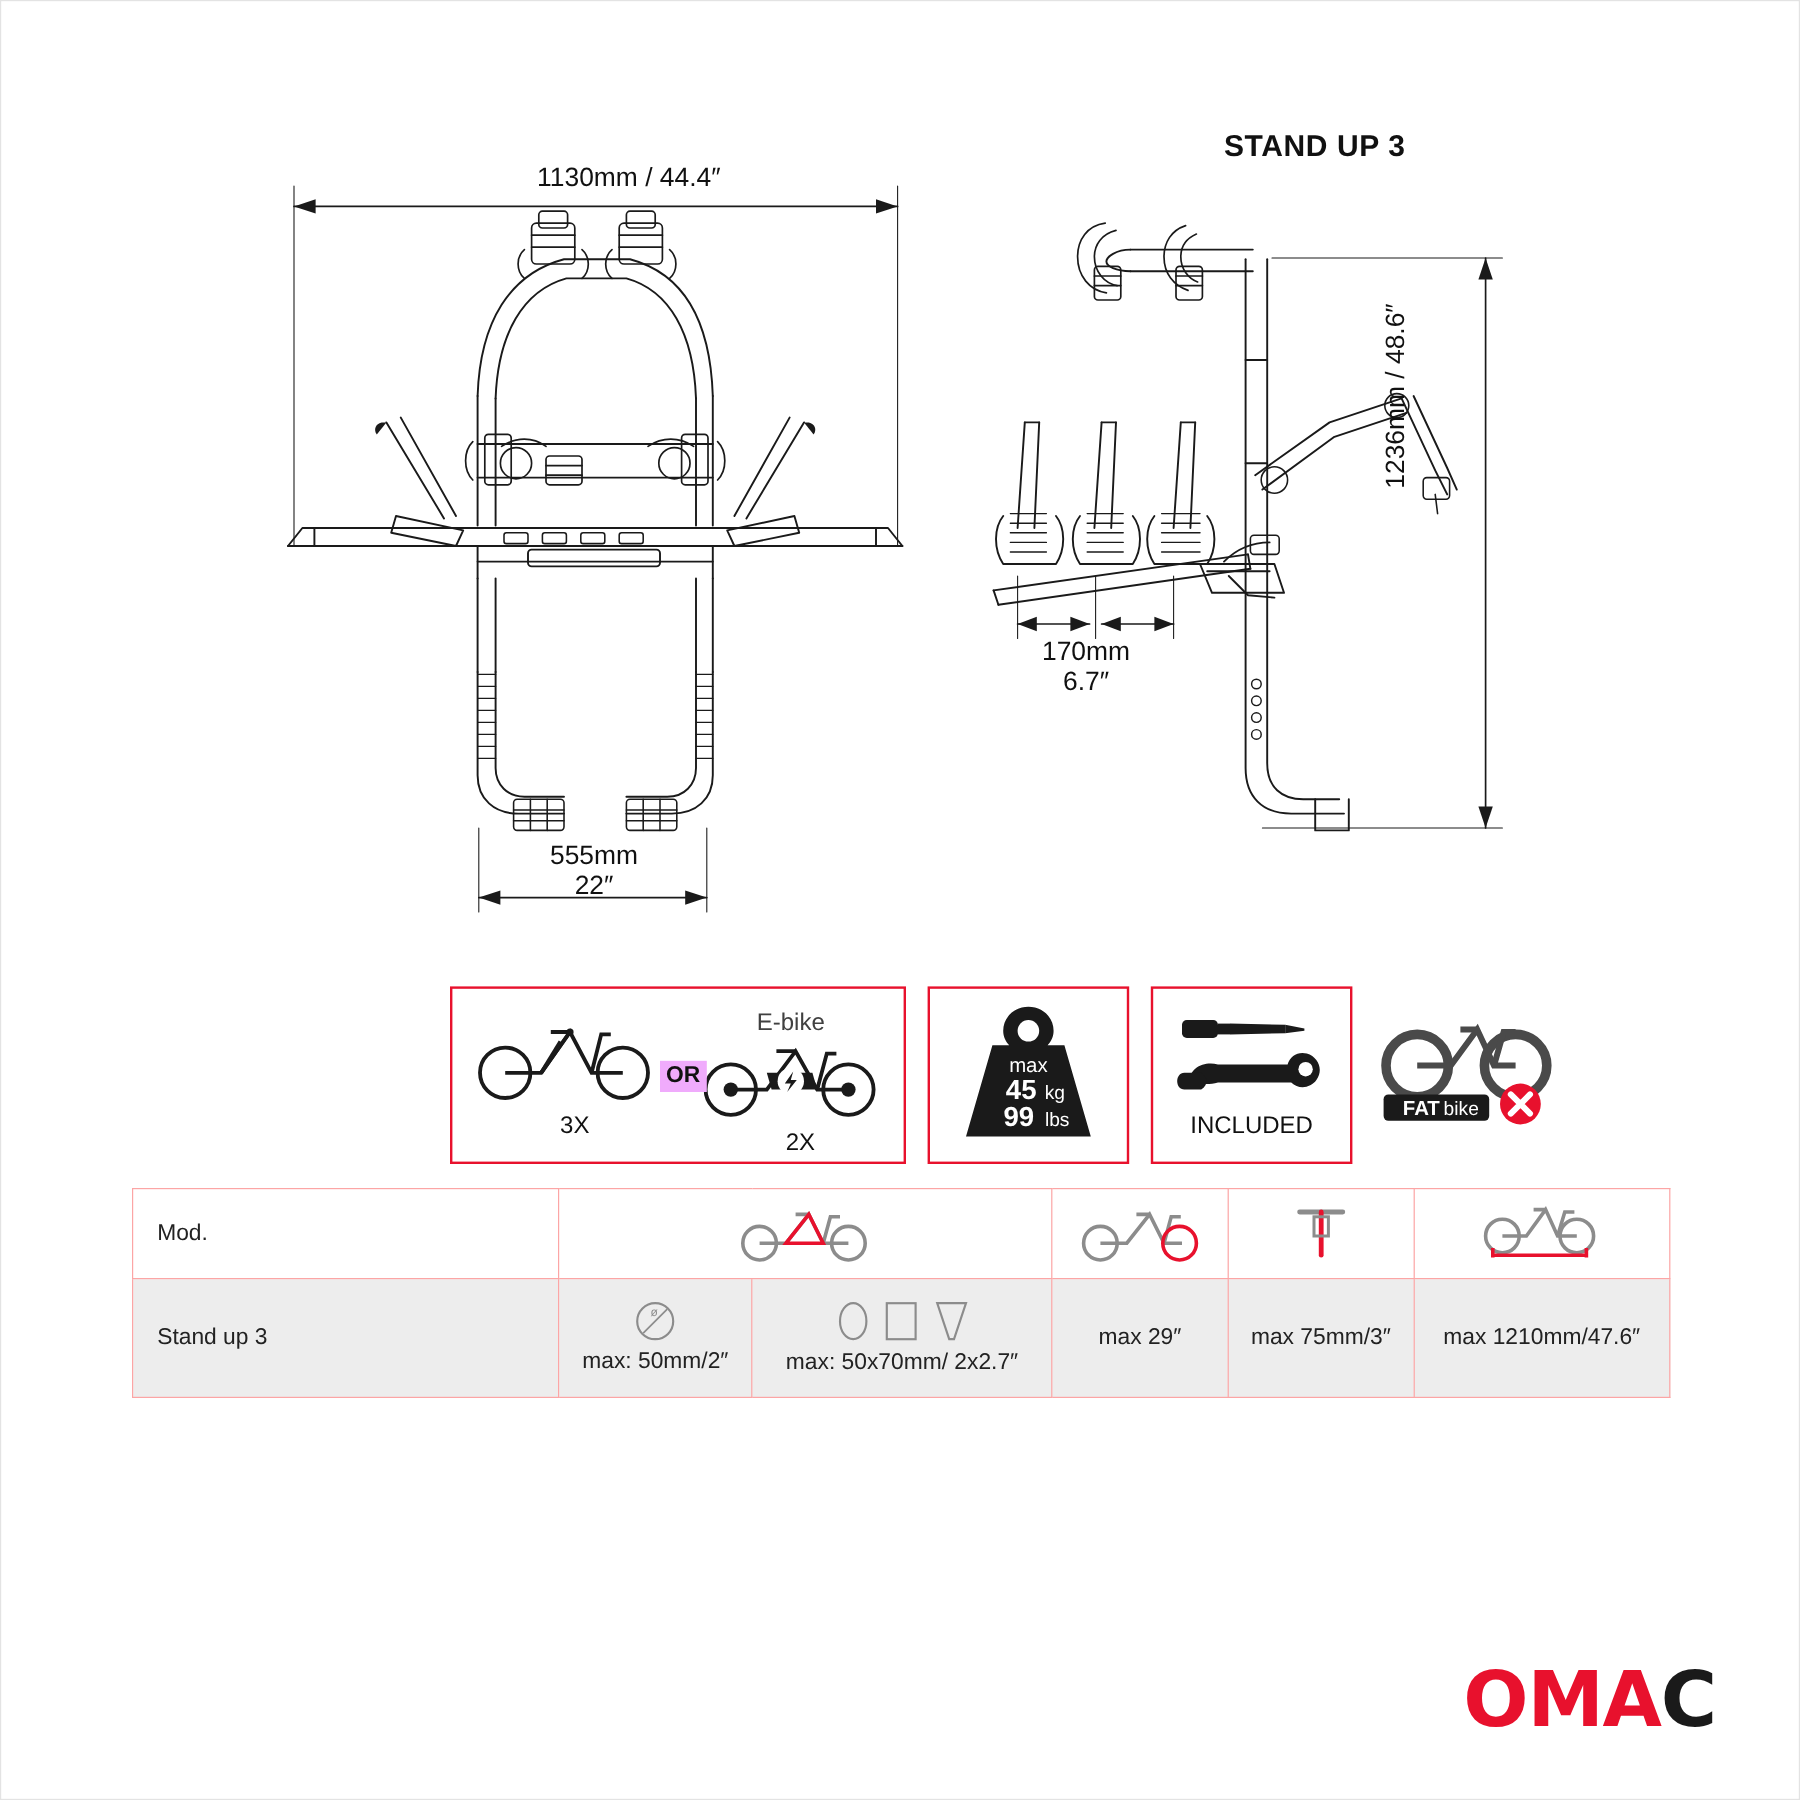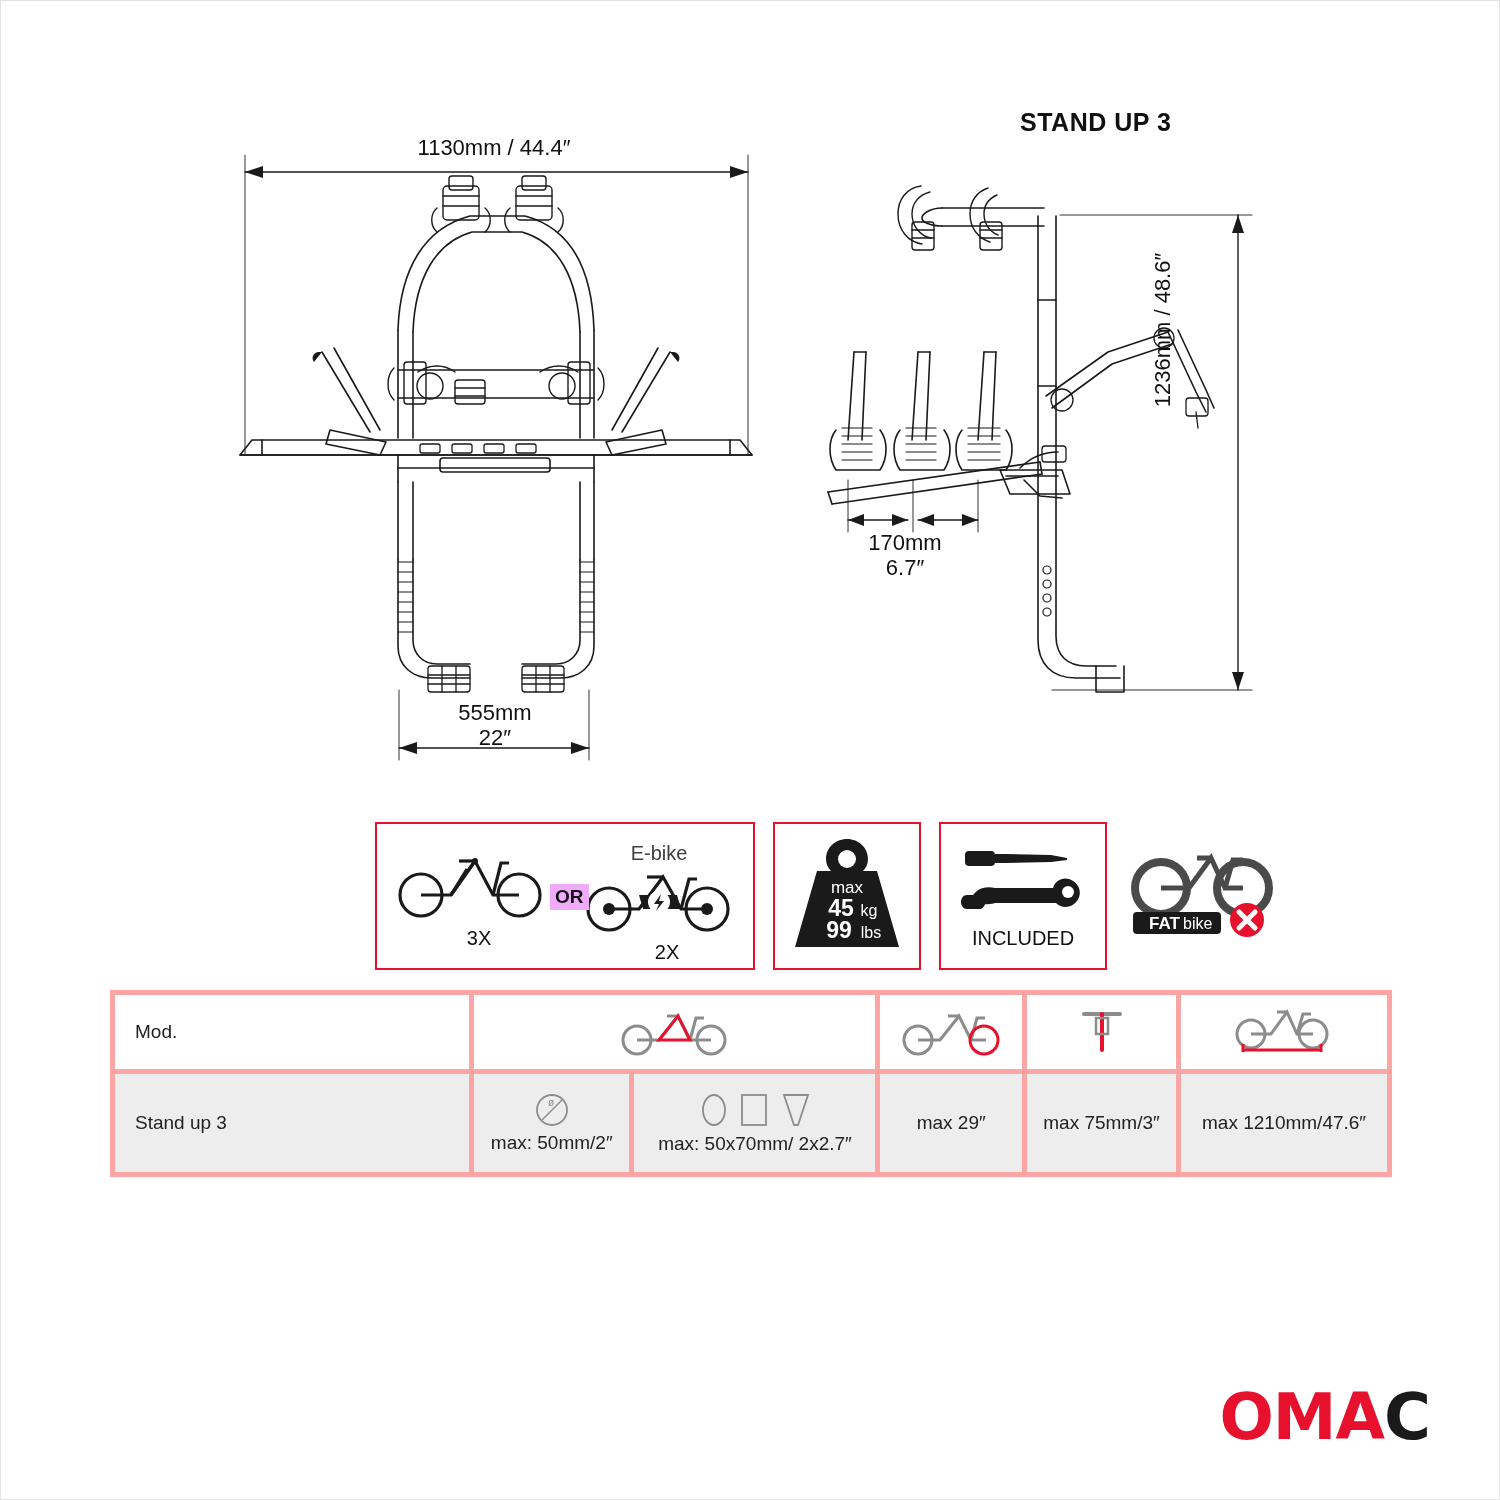--- a/index.html
+++ b/index.html
@@ -35,21 +35,21 @@
   }
   
   .dim-label {
     position: absolute;
     font-size: 22px;
     color: #111;
     text-align: center;
     line-height: 1.15;
     white-space: pre-line;
   }
-  #dim-width { left: 314px; top: 135px; width: 360px; }
+  #dim-width { left: 344px; top: 135px; width: 360px; }
   #dim-depth { left: 370px; top: 700px; width: 250px; }
   #dim-spacing { left: 790px; top: 530px; width: 230px; }
   #dim-height {
     left: 1150px; top: 450px; width: 240px;
     transform: rotate(-90deg);
     transform-origin: left top;
     text-align: center;
   }
   
   .draw {
@@ -68,21 +68,21 @@
   }
   .fbox {
     border: 2.5px solid #e8112d;
     box-sizing: border-box;
     display: flex;
     align-items: center;
     justify-content: center;
     background: #fff;
   }
   .fbox.bikes { width: 380px; height: 148px; padding: 0; }
-  .fbox.weight { width: 148px; height: 148px; }
+  .fbox.weight { width: 168px; height: 148px; }
   .fbox.tools { width: 168px; height: 148px; }
   .bike-cell {
     flex: 1;
     display: flex;
     flex-direction: column;
     align-items: center;
     justify-content: center;
     height: 100%;
     position: relative;
   }
@@ -119,21 +119,21 @@
   
   .spec-table {
     position: absolute;
     left: 110px;
     top: 990px;
     width: 1282px;
     border-collapse: collapse;
     font-size: 19px;
   }
   .spec-table td {
-    border: 5px solid #fca5a5;
+    border: 1px solid #fca5a5;
     text-align: center;
     vertical-align: middle;
     padding: 6px 4px;
     color: #222;
   }
   .spec-table tr.head td { height: 62px; background: #fff; }
   .spec-table tr.body td { height: 86px; background: #ededed; }
   .spec-table td.label {
     text-align: left;
     padding-left: 20px;

